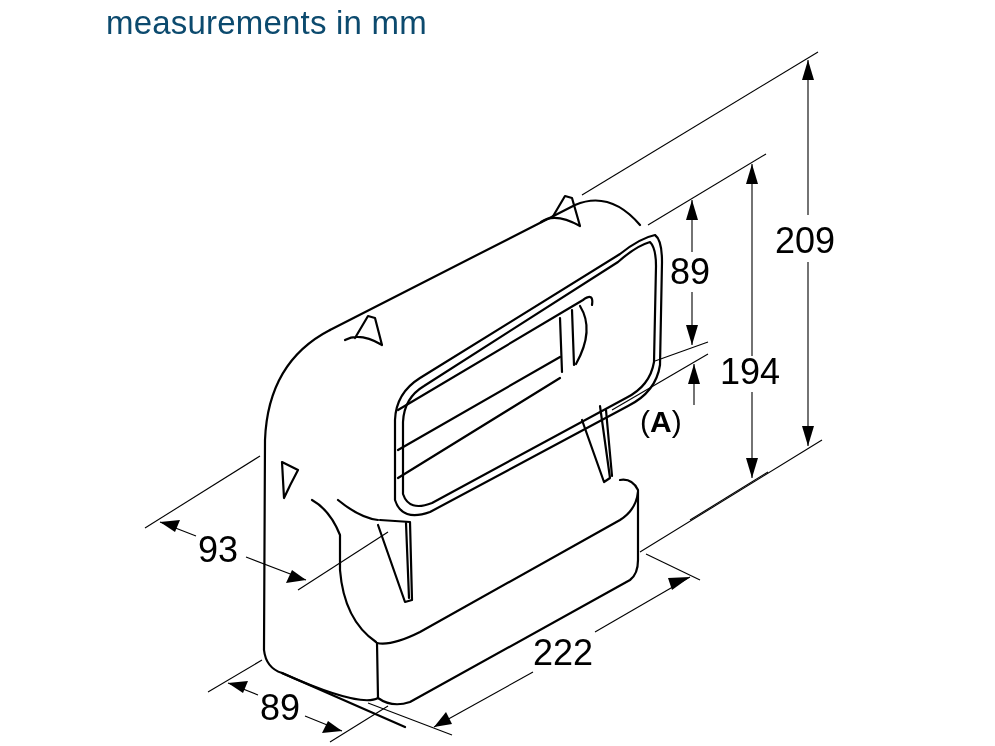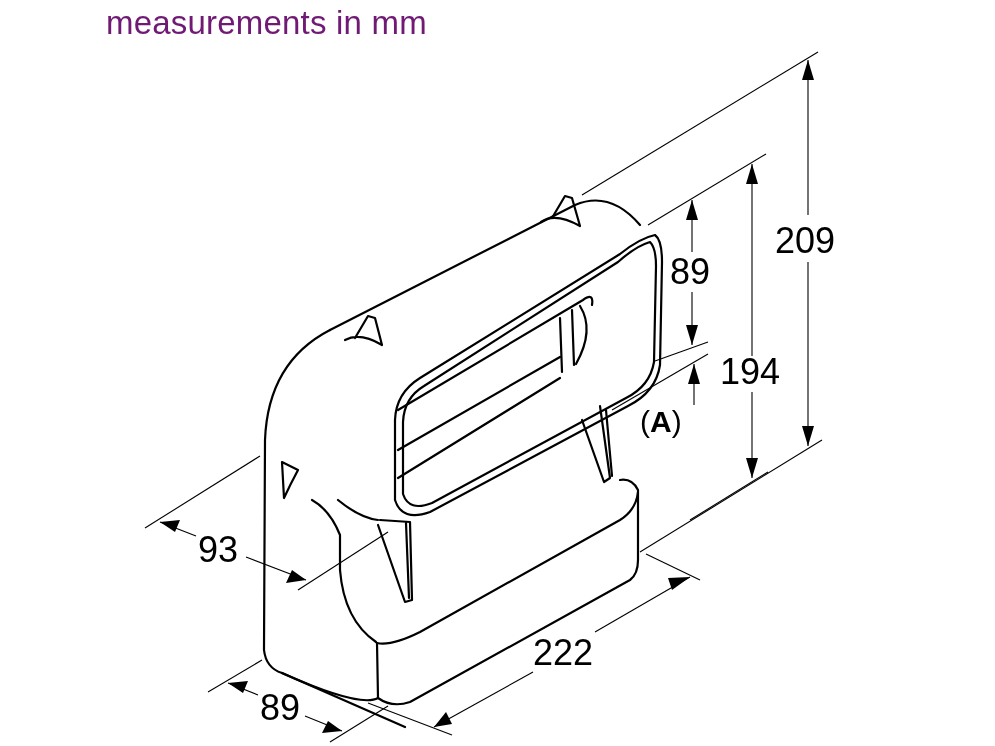--- a/index.html
+++ b/index.html
@@ -1,17 +1,17 @@
 <!DOCTYPE html>
 <html><head>
   <meta charset="utf-8">
   <style>
     html, body { margin: 0; padding: 0; background: #ffffff; }
     body { width: 995px; height: 746px; position: relative; overflow: hidden; font-family: "Liberation Sans", sans-serif; }
-    .title { position: absolute; left: 106px; top: 4px; font-size: 33px; color: #701a75; letter-spacing: 0.2px; }
+    .title { position: absolute; left: 106px; top: 4px; font-size: 33px; color: #0c4a6e; letter-spacing: 0.2px; }
     svg.drawing { position: absolute; left: 0; top: 0; }
     .dim { font-family: "Liberation Sans", sans-serif; font-size: 36px; fill: #000; }
     .dimbold { font-family: "Liberation Sans", sans-serif; font-size: 30px; font-weight: bold; fill: #000; }
     .dimparen { font-family: "Liberation Sans", sans-serif; font-size: 30px; fill: #000; }
     .obj { fill: none; stroke: #000; stroke-width: 2.2; stroke-linejoin: round; stroke-linecap: round; }
     .thin { fill: none; stroke: #000; stroke-width: 1.1; }
     .arrow { fill: #000; stroke: none; }
   </style>
 </head>
 <body>

